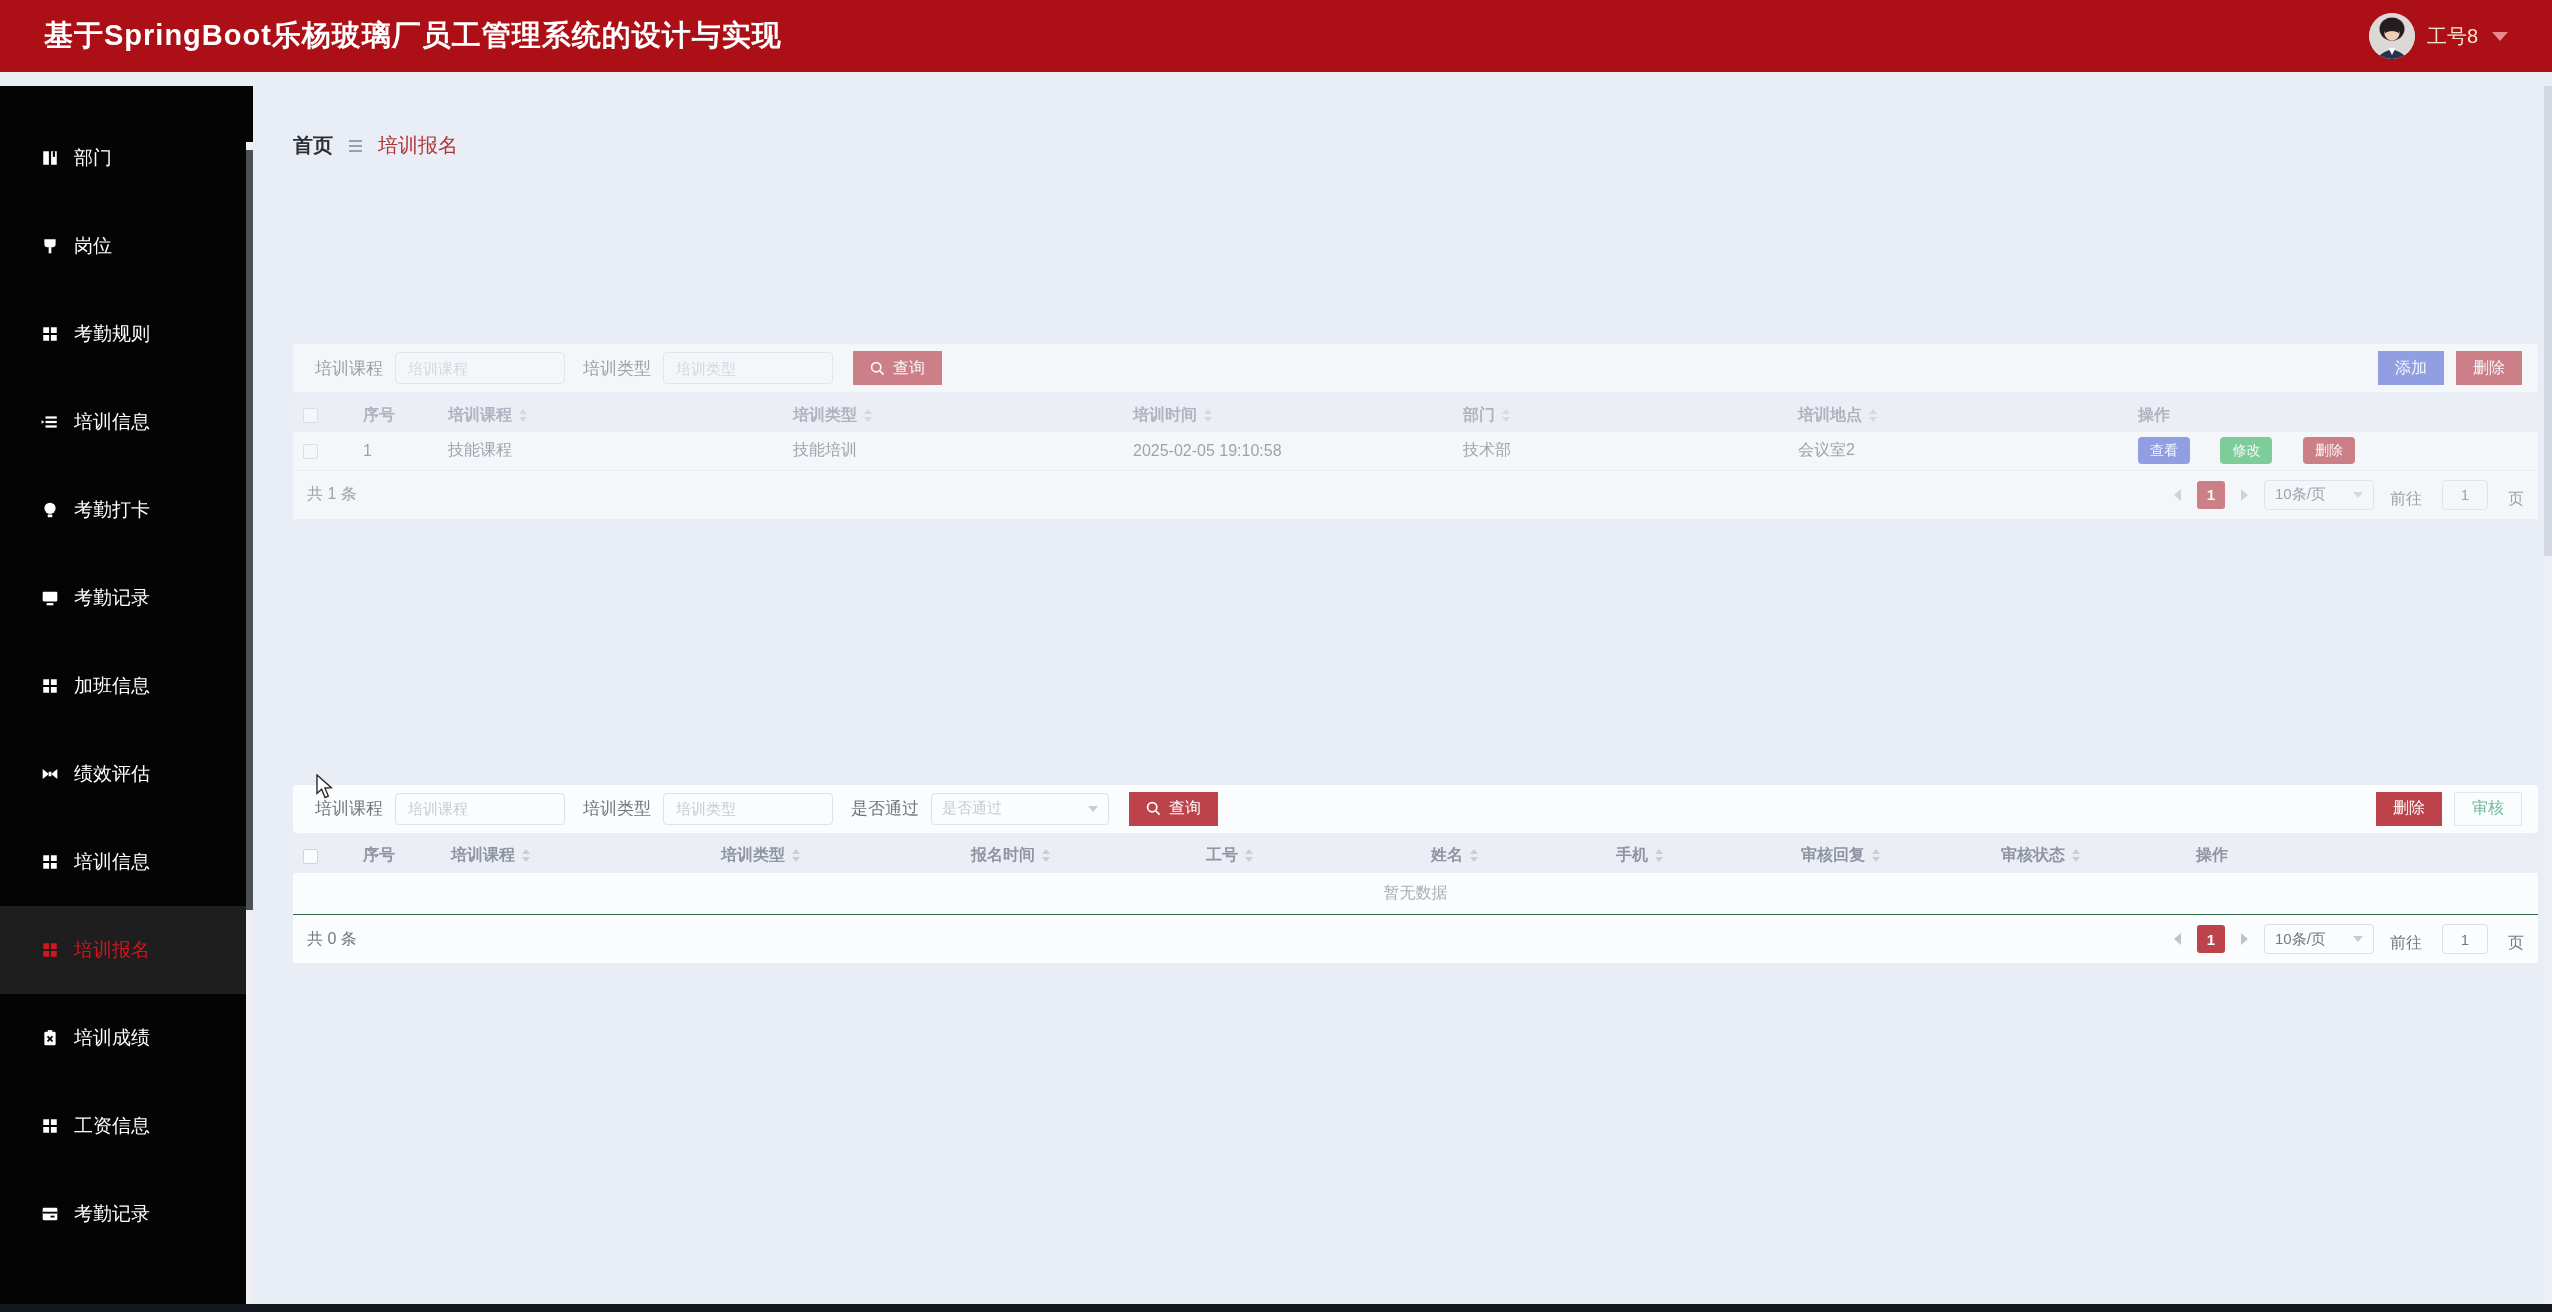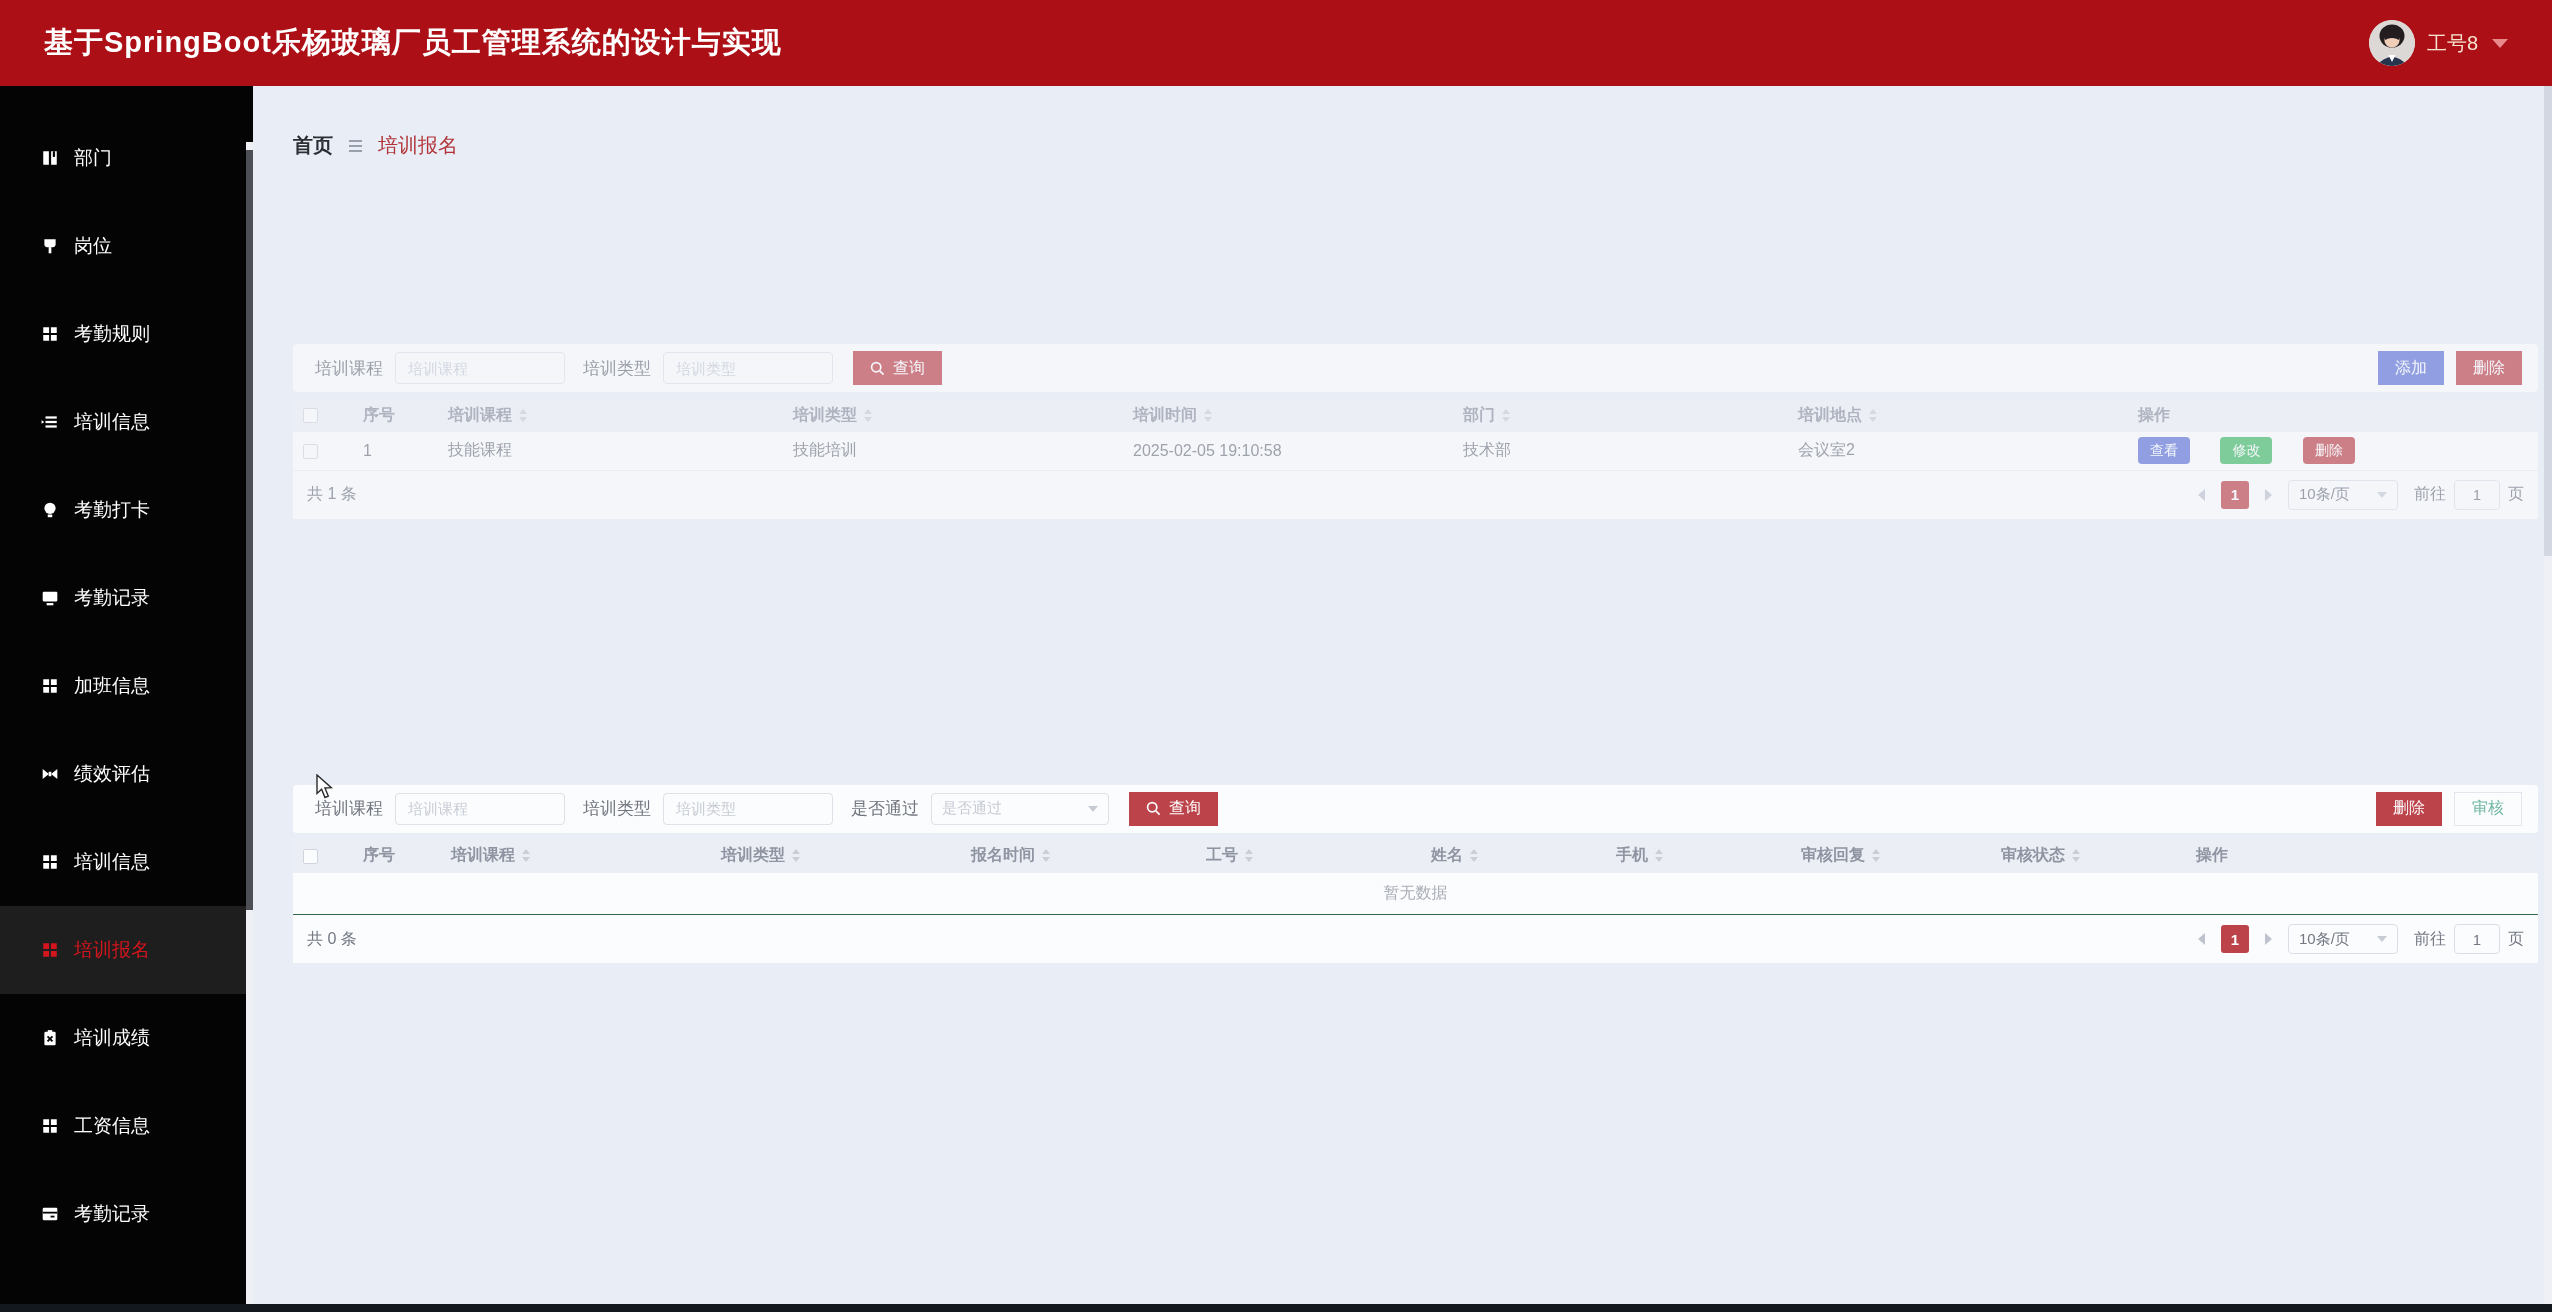--- a/index.html
+++ b/index.html
@@ -4,21 +4,21 @@
 <style>
   * { box-sizing: border-box; margin: 0; padding: 0; }
   html,body { width: 2552px; height: 1312px; }
   body {
     position: relative;
     font-family: "Liberation Sans", "DejaVu Sans", sans-serif;
     background: #e9edf6;
     overflow: hidden;
   }
   
-  .topbar{position:absolute;top:0;left:0;right:0;height:86px;background:#ac1016;display:flex;align-items:center;padding:0 44px;z-index:5;}
+  .topbar{position:absolute;top:0;left:0;right:0;height:72px;background:#ac1016;display:flex;align-items:center;padding:0 44px;z-index:5;}
   .title{color:#ffffff;font-size:29px;font-weight:bold;letter-spacing:1px;}
   .user{margin-left:auto;display:flex;align-items:center;gap:12px;cursor:pointer;}
   .avatar{width:46px;height:46px;border-radius:50%;overflow:hidden;background:#e3e0de;flex:none;}
   .username{color:#f7e3cf;font-size:20px;}
   .caret-down{width:0;height:0;border-left:8px solid transparent;border-right:8px solid transparent;border-top:9px solid #e9898c;margin-left:2px;}
   
   .sidebar{position:absolute;top:86px;left:0;width:253px;bottom:8px;background:#040404;padding-top:28px;z-index:4;}
   .side-item{height:88px;display:flex;align-items:center;padding-left:40px;gap:15px;color:#ffffff;font-size:19px;cursor:pointer;}
   .side-item.active{background:#1e1e1e;color:#d3151d;}
   .side-icon{width:19px;height:19px;flex:none;display:flex;align-items:center;justify-content:center;}
@@ -62,21 +62,21 @@
   .empty-cell{text-align:center;color:#9fa3ad;font-size:16px;height:42px;border-bottom:1px solid #14532d;}
   
   .pagination{display:flex;align-items:center;padding:9px 14px;background:#fff;font-size:16px;color:#5f6470;}
   .pg-total{white-space:nowrap;}
   .pg-right{margin-left:auto;display:flex;align-items:center;gap:16px;}
   .pg-arrow{width:0;height:0;cursor:pointer;}
   .pg-prev{border-top:6px solid transparent;border-bottom:6px solid transparent;border-right:7px solid #b7bcc7;}
   .pg-next{border-top:6px solid transparent;border-bottom:6px solid transparent;border-left:7px solid #b7bcc7;}
   .pg-page{min-width:28px;height:28px;background:#b5262c;color:#fff;display:inline-flex;align-items:center;justify-content:center;border-radius:3px;font-size:15px;font-weight:bold;cursor:pointer;}
   .pg-size{width:110px;height:30px;border:1px solid #d8dce5;border-radius:4px;display:flex;align-items:center;justify-content:space-between;padding:0 10px;color:#5f6470;font-size:15px;background:#fff;cursor:pointer;}
-  .pg-goto{display:flex;align-items:center;gap:8px;white-space:nowrap;}
+  .pg-goto{display:flex;align-items:flex-end;gap:20px;white-space:nowrap;}
   .pg-goto-input{width:46px;height:30px;border:1px solid #d8dce5;border-radius:4px;text-align:center;font-size:15px;color:#5f6470;background:#fff;outline:none;}
   
   .bottom-strip{position:absolute;left:0;right:0;bottom:0;height:8px;background:#13171e;z-index:6;}
   .main-scroll{position:absolute;top:86px;right:0;bottom:8px;width:8px;background:#eef0f5;z-index:5;}
   .ms-thumb{position:absolute;top:0;right:0;width:8px;height:470px;background:#d2d7e1;}
   .mouse-cursor{position:absolute;left:316px;top:774px;z-index:9;pointer-events:none;}
   .mag{flex:none;}
 </style>
 </head>
 <body>

